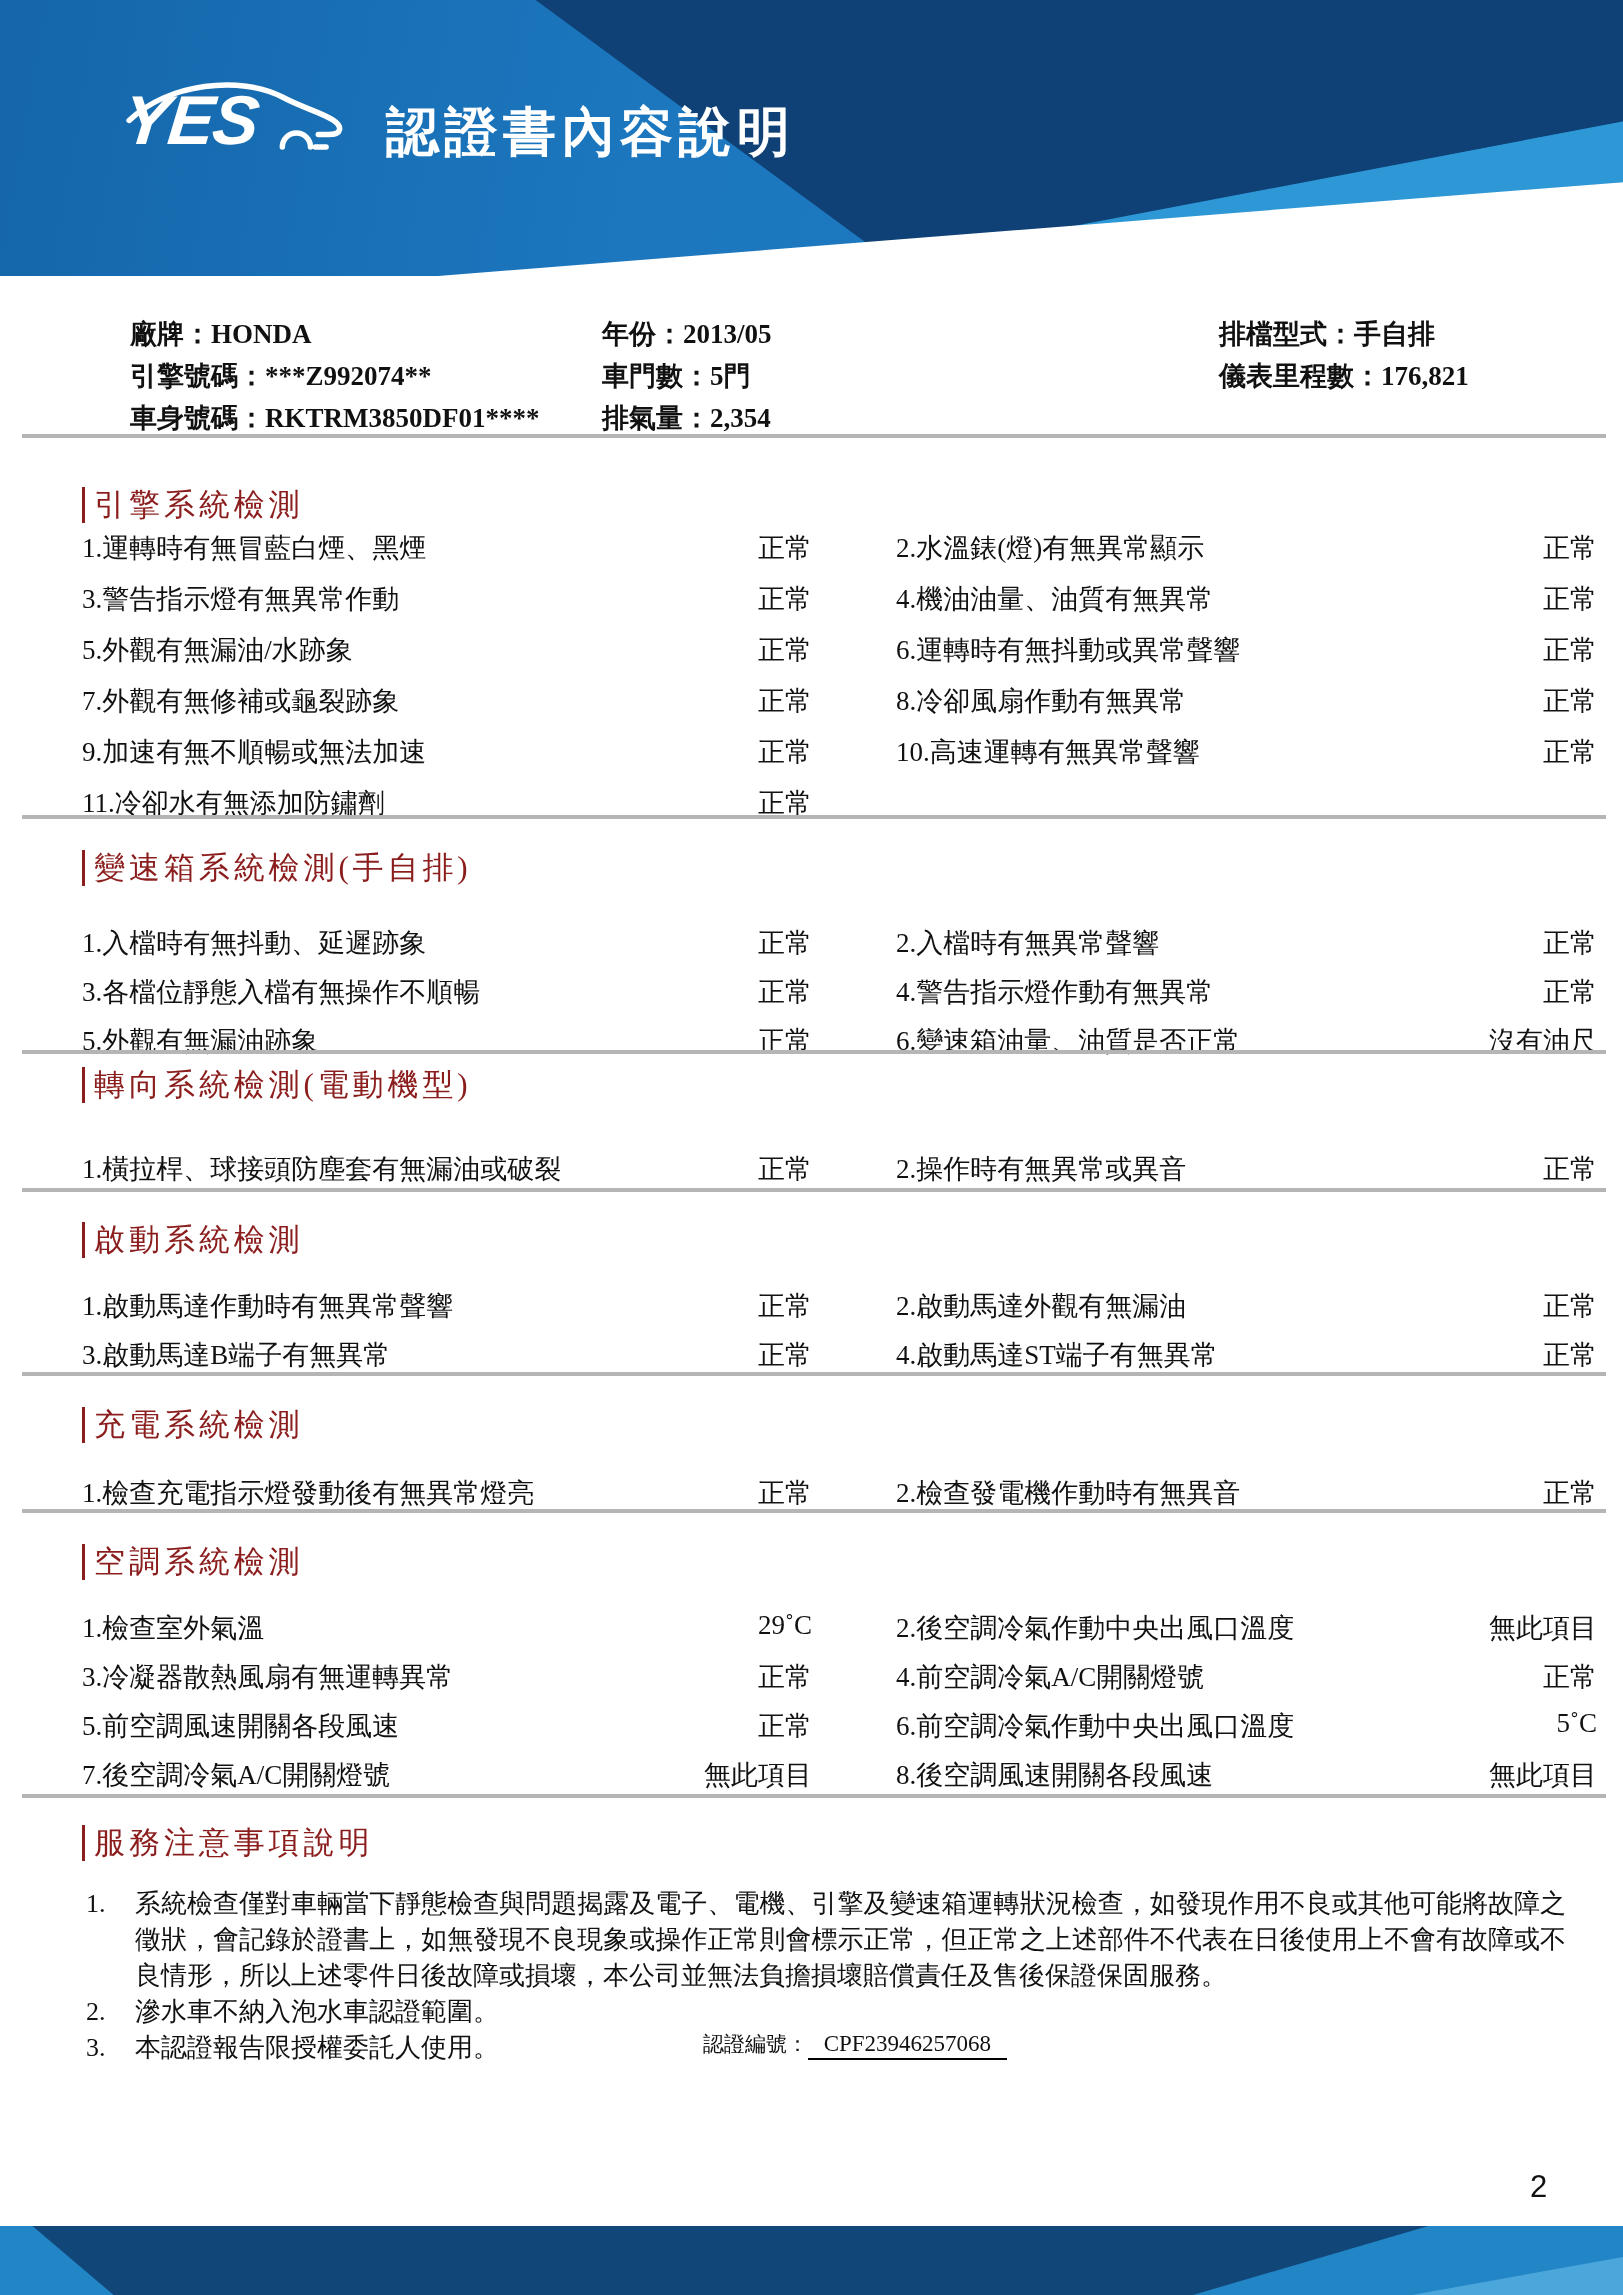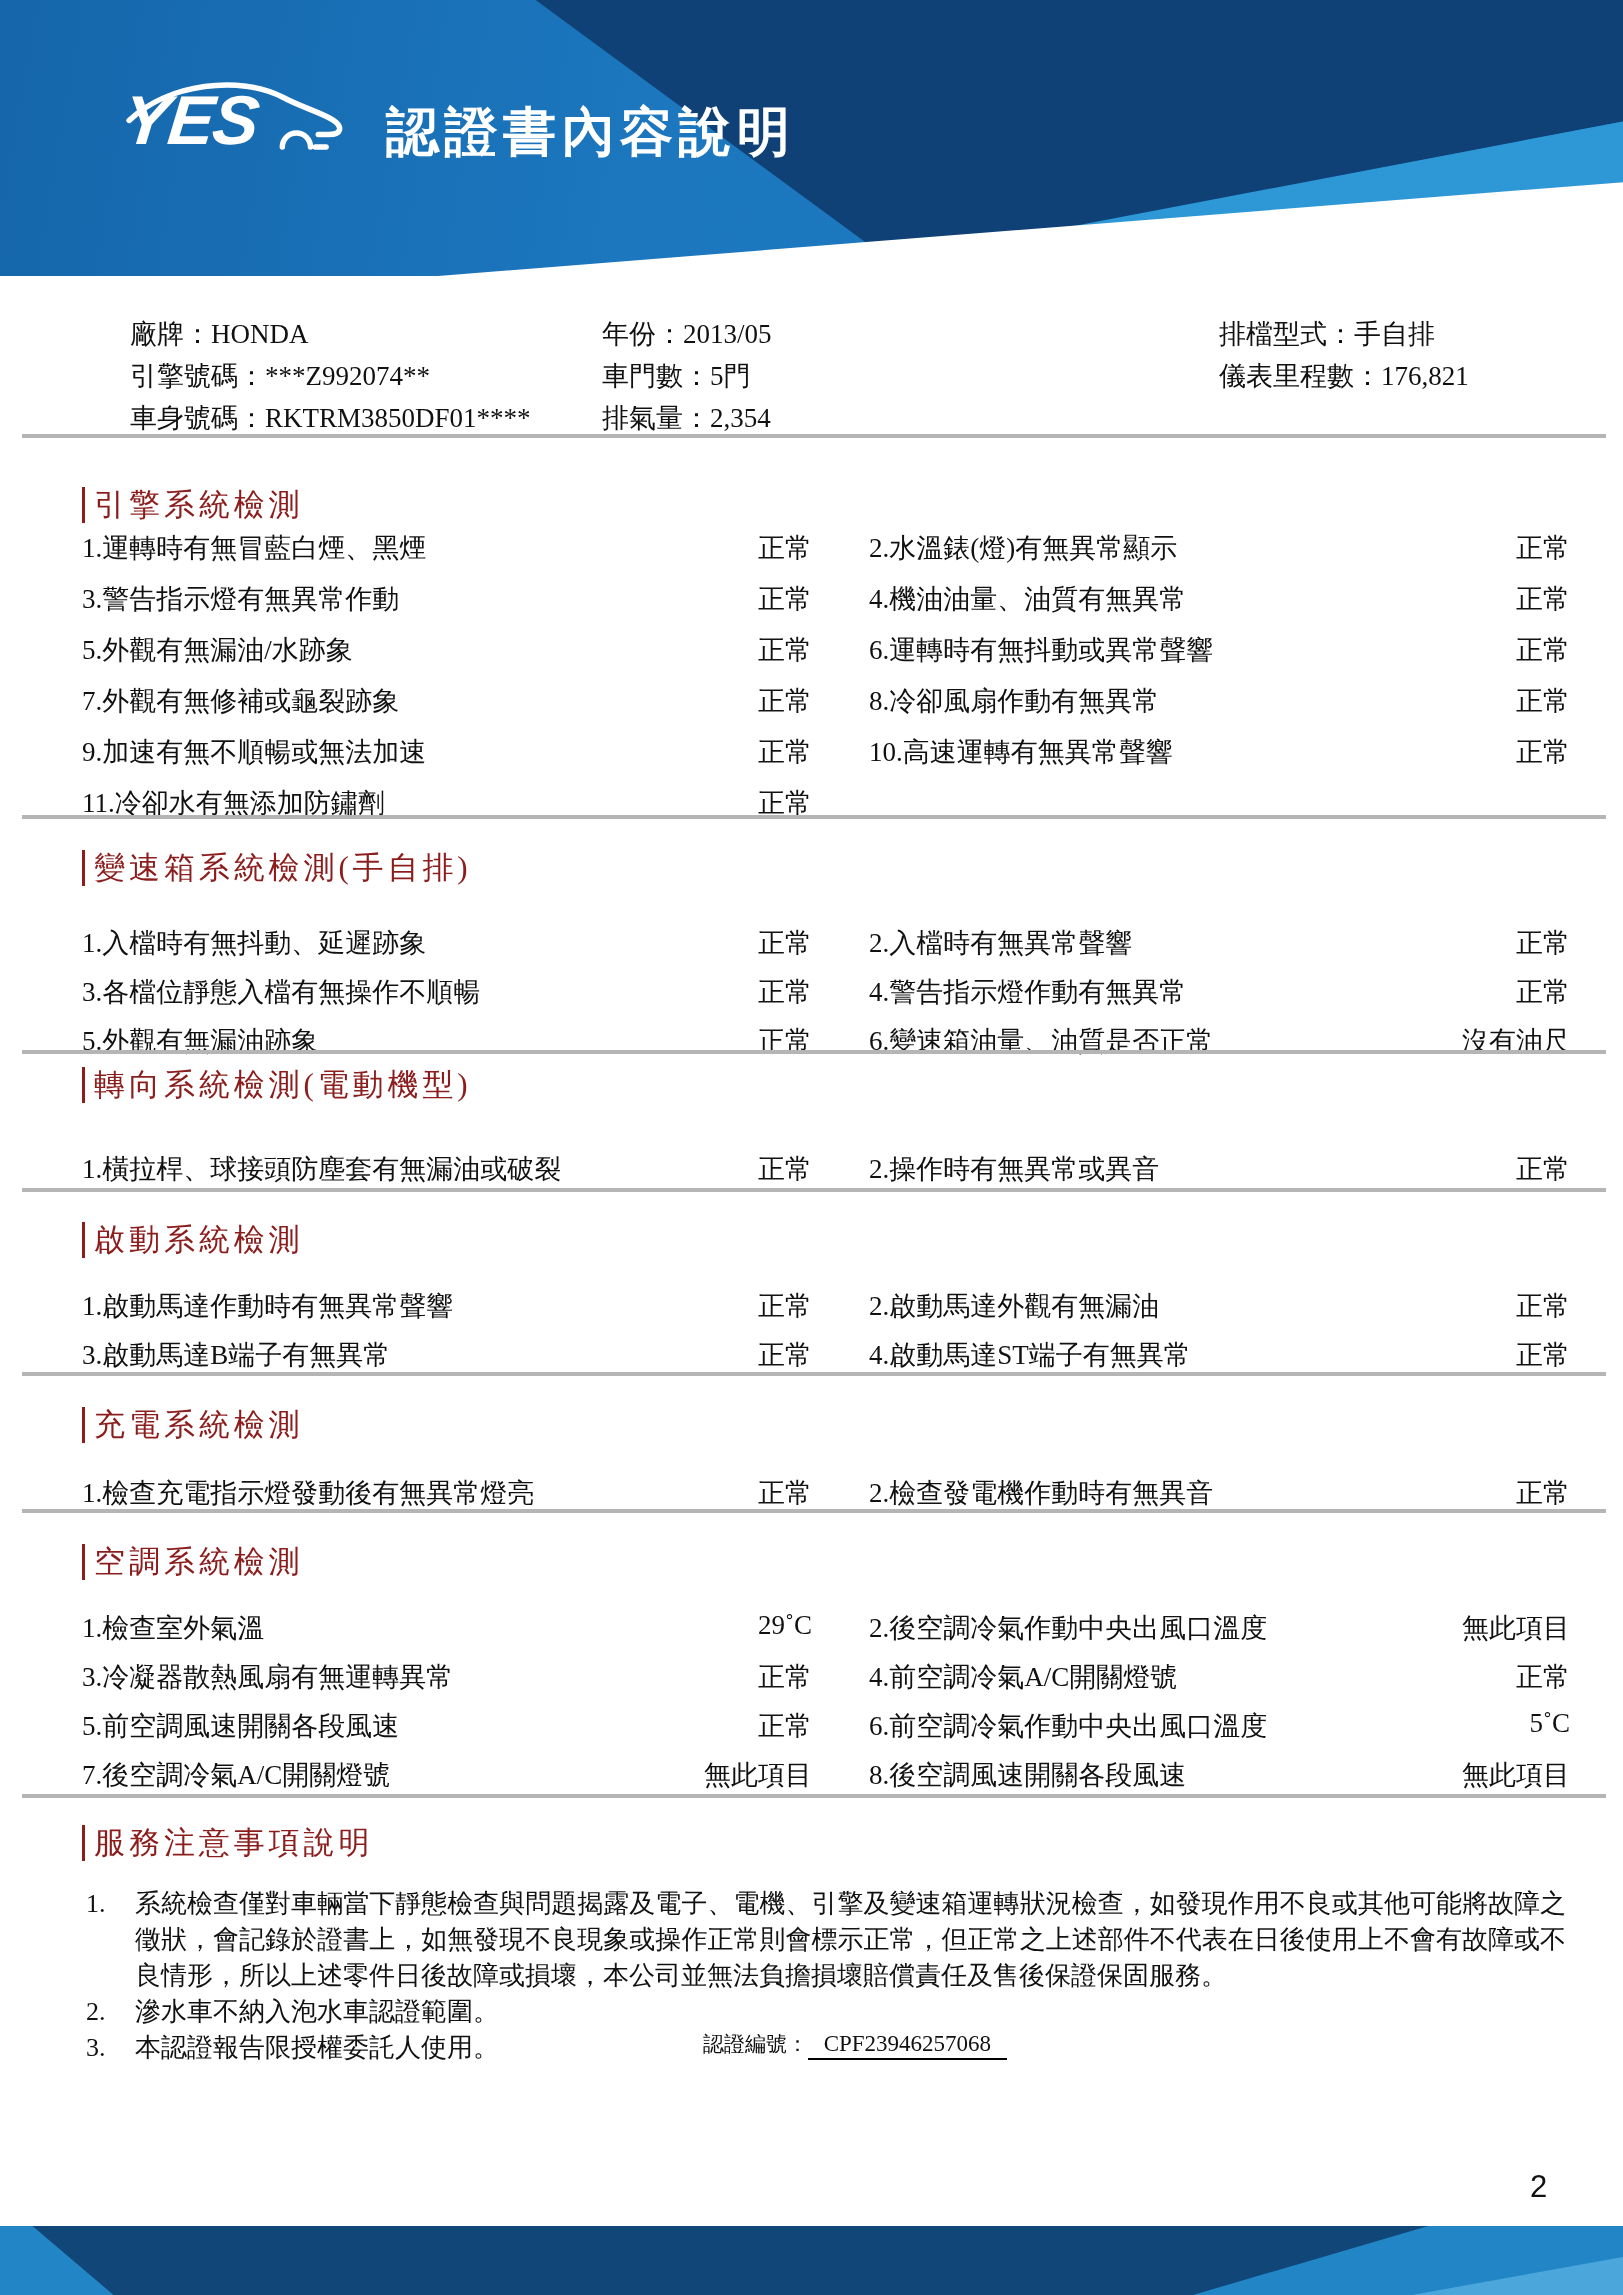--- a/index.html
+++ b/index.html
@@ -18,34 +18,34 @@
   .logo-text{position:absolute;left:7.9px;top:14px;font-family:"Liberation Sans","DejaVu Sans",sans-serif;
              font-style:italic;font-weight:bold;font-size:69px;line-height:69px;color:#ffffff;
              letter-spacing:-1.6px;transform:skewX(-6deg);}
   .car-svg{position:absolute;left:0;top:0;}
 
   .hdr-title{position:absolute;left:386px;top:97px;font-family:"Liberation Sans","DejaVu Sans",sans-serif;
              font-weight:bold;font-size:53px;letter-spacing:5.5px;color:#ffffff;}
 
   
   .vehicle-grid{position:absolute;top:316px;left:130px;display:grid;
-                grid-template-columns:472px 617px 330px;grid-auto-rows:42px;font-size:27px;}
+                grid-template-columns:472px 617px 330px;grid-auto-rows:42px;font-size:27px;font-weight:bold;}
   .vi-cell{white-space:nowrap;}
 
   
   .sep{position:absolute;left:22px;width:1584px;height:3.9px;background:#B5B5B5;}
 
   
   .sec-title{position:absolute;left:82px;display:flex;align-items:center;gap:9px;
              color:#8B1D1D;font-size:31px;letter-spacing:3.9px;white-space:nowrap;}
   .sec-bar{width:3.1px;height:36px;background:#8B1D1D;flex:0 0 auto;}
 
   
   .check-grid{position:absolute;left:82px;width:1488px;display:grid;
-              grid-template-columns:730px 701px;column-gap:57px;align-items:start;}
+              grid-template-columns:730px 701px;column-gap:84px;align-items:start;}
   .check-item{display:flex;justify-content:space-between;align-items:flex-start;
               font-size:27px;white-space:nowrap;}
   .ci-label{text-align:left;}
   .ci-value{text-align:right;}
 
   
   .notes{position:absolute;top:1886px;left:86px;width:1480px;font-size:26px;line-height:36px;}
   .note{display:flex;align-items:flex-start;}
   .note-num{flex:0 0 49px;}
   .note-text{flex:1;text-align:justify;}

